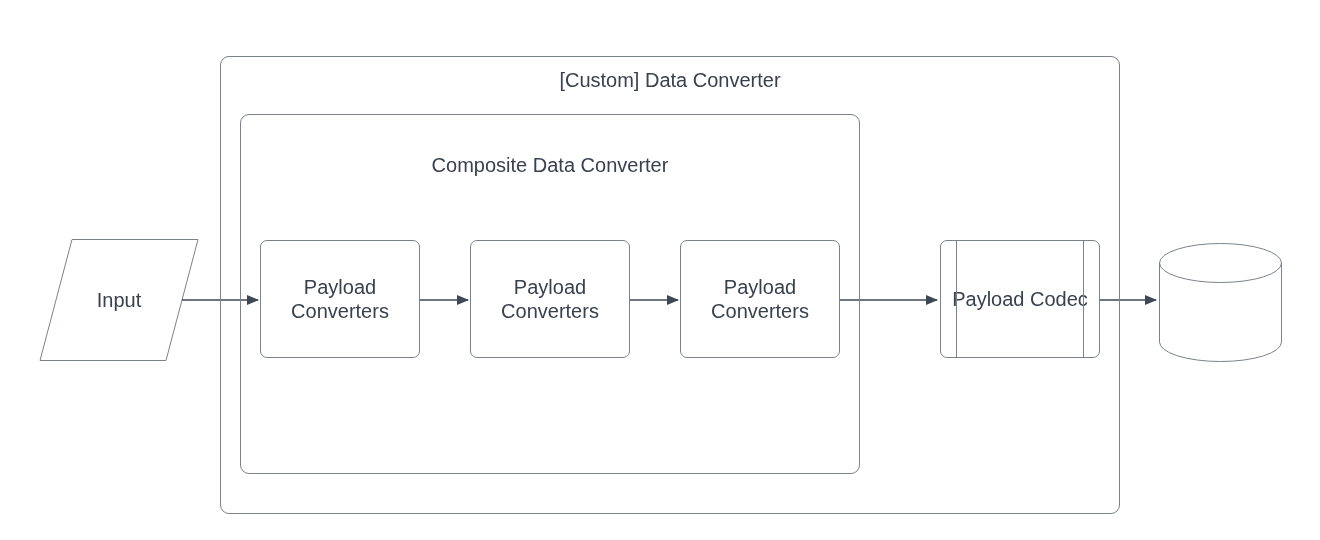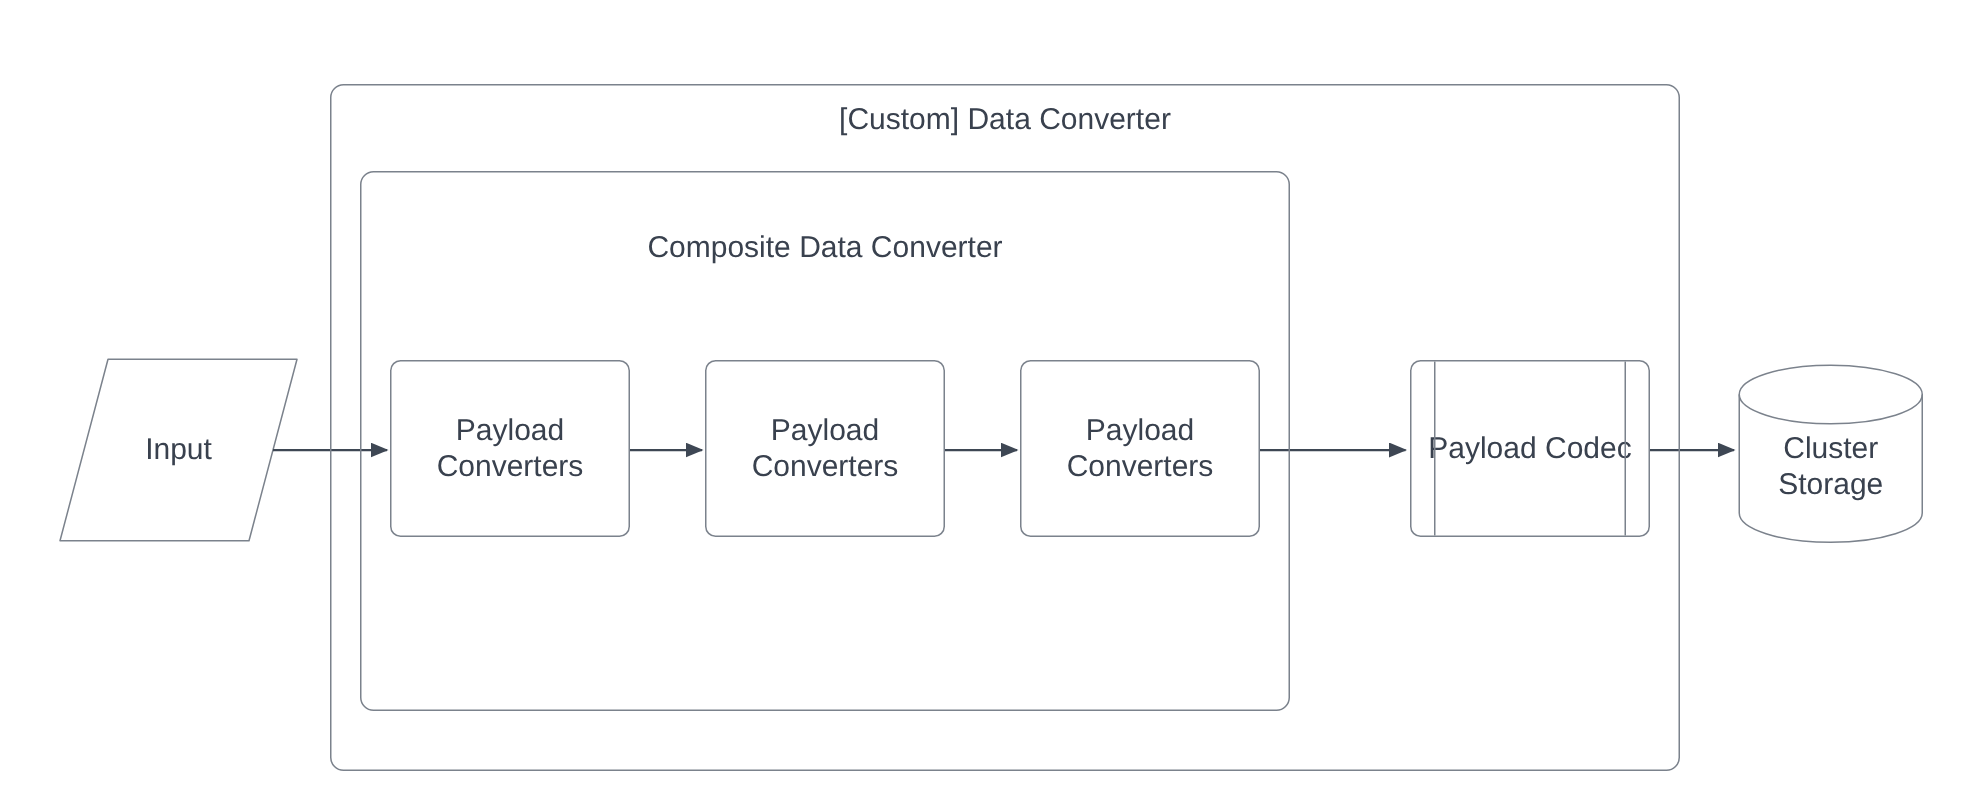--- a/index.html
+++ b/index.html
@@ -159,15 +159,14 @@
   </div>
 
   <div class="node codec">
     <div class="vline left"></div>
     <div class="vline right"></div>
     <span>Payload Codec</span>
   </div>
 
   <div class="shape-label input-label">Input</div>
 
-  <div class="shape-label storage-label">Cluster Storage</div>
 
 </div>
 
 </body></html>

